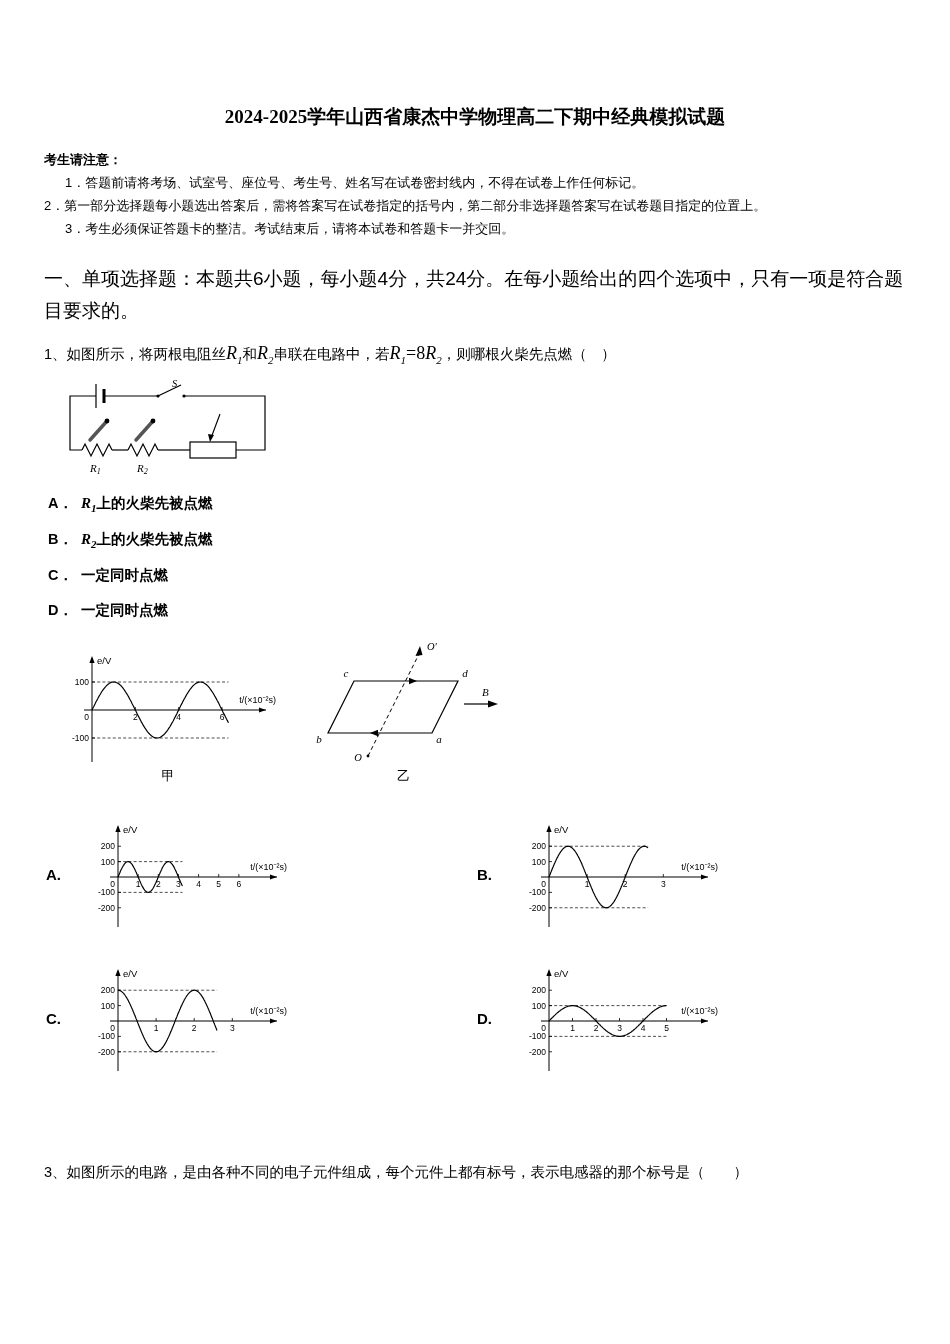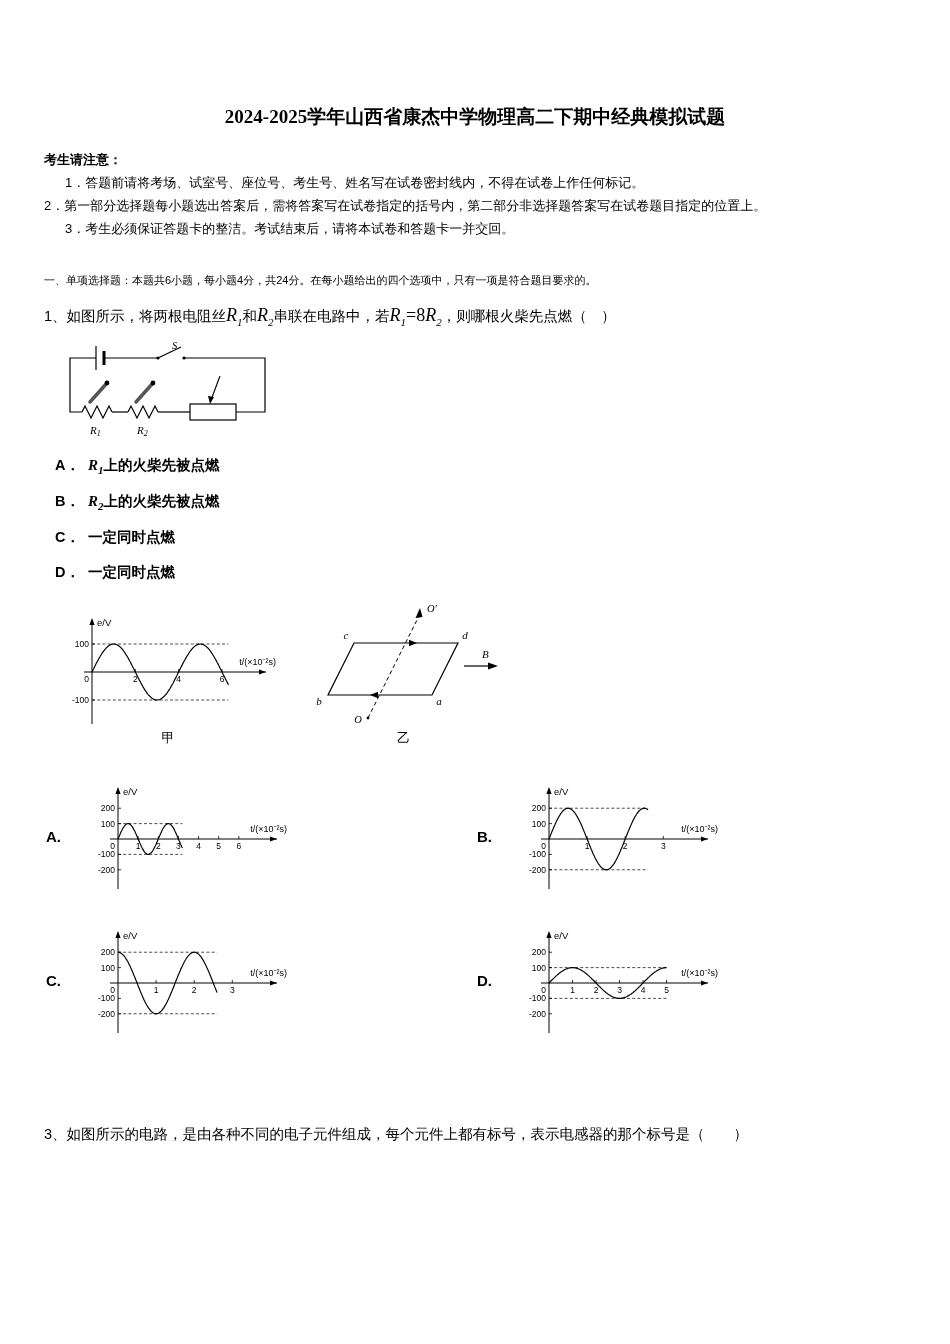--- a/index.html
+++ b/index.html
@@ -3,29 +3,29 @@
 <meta charset="utf-8">
 <style>
   *{box-sizing:border-box;}
   html,body{margin:0;padding:0;background:#fff;}
   body{width:950px;min-height:1344px;font-family:"Liberation Sans",sans-serif;color:#000;}
   .page{padding:104px 44px 60px 44px;}
   .title{font-size:19px;font-weight:700;text-align:center;margin:0 0 18px 0;font-family:Liberation Serif, serif;}
   .notice p{font-size:13px;line-height:1.78;margin:0;text-align:justify;}
   .nhead{font-weight:700;}
   .indent{padding-left:21px;}
-  .section{font-size:11px;line-height:1.7;margin:30px 0 0 0;}
+  .section{font-size:19px;line-height:1.7;margin:22px 0 0 0;}
   .qline{font-size:14.5px;margin:16px 0 0 0;}
   .mi{font-family:"Liberation Serif",serif;font-style:italic;font-size:18px;}
   .mi sub{font-size:11px;}
   .mi .up{font-style:normal;}
   .opt .mi{font-size:15px;}
   .circuit-wrap{margin:12px 0 2px 16px;}
   .opts-q1{margin-top:12px;}
-  .opt{font-size:14.5px;font-weight:700;margin:0 0 16px 11px;}
+  .opt{font-size:14.5px;font-weight:700;margin:0 0 16px 4px;}
   .opt .optlabel{margin-right:8px;}
   .qpara{font-size:14.5px;line-height:2.5;text-align:justify;margin:6px 0 0 0;}
   .figrow{display:flex;align-items:flex-end;gap:28px;margin:10px 0 2px 14px;}
   .fig{display:flex;flex-direction:column;align-items:center;}
   .figcap{font-size:13px;margin-top:3px;}
   .optrow{display:flex;align-items:center;margin:36px 0 0 0;}
   .optcell{display:flex;align-items:center;width:435px;}
   .optletter{font-size:15px;font-weight:700;width:40px;padding-left:2px;}
   .q3{margin-top:90px;}
   svg text{font-family:"Liberation Sans",sans-serif;}

